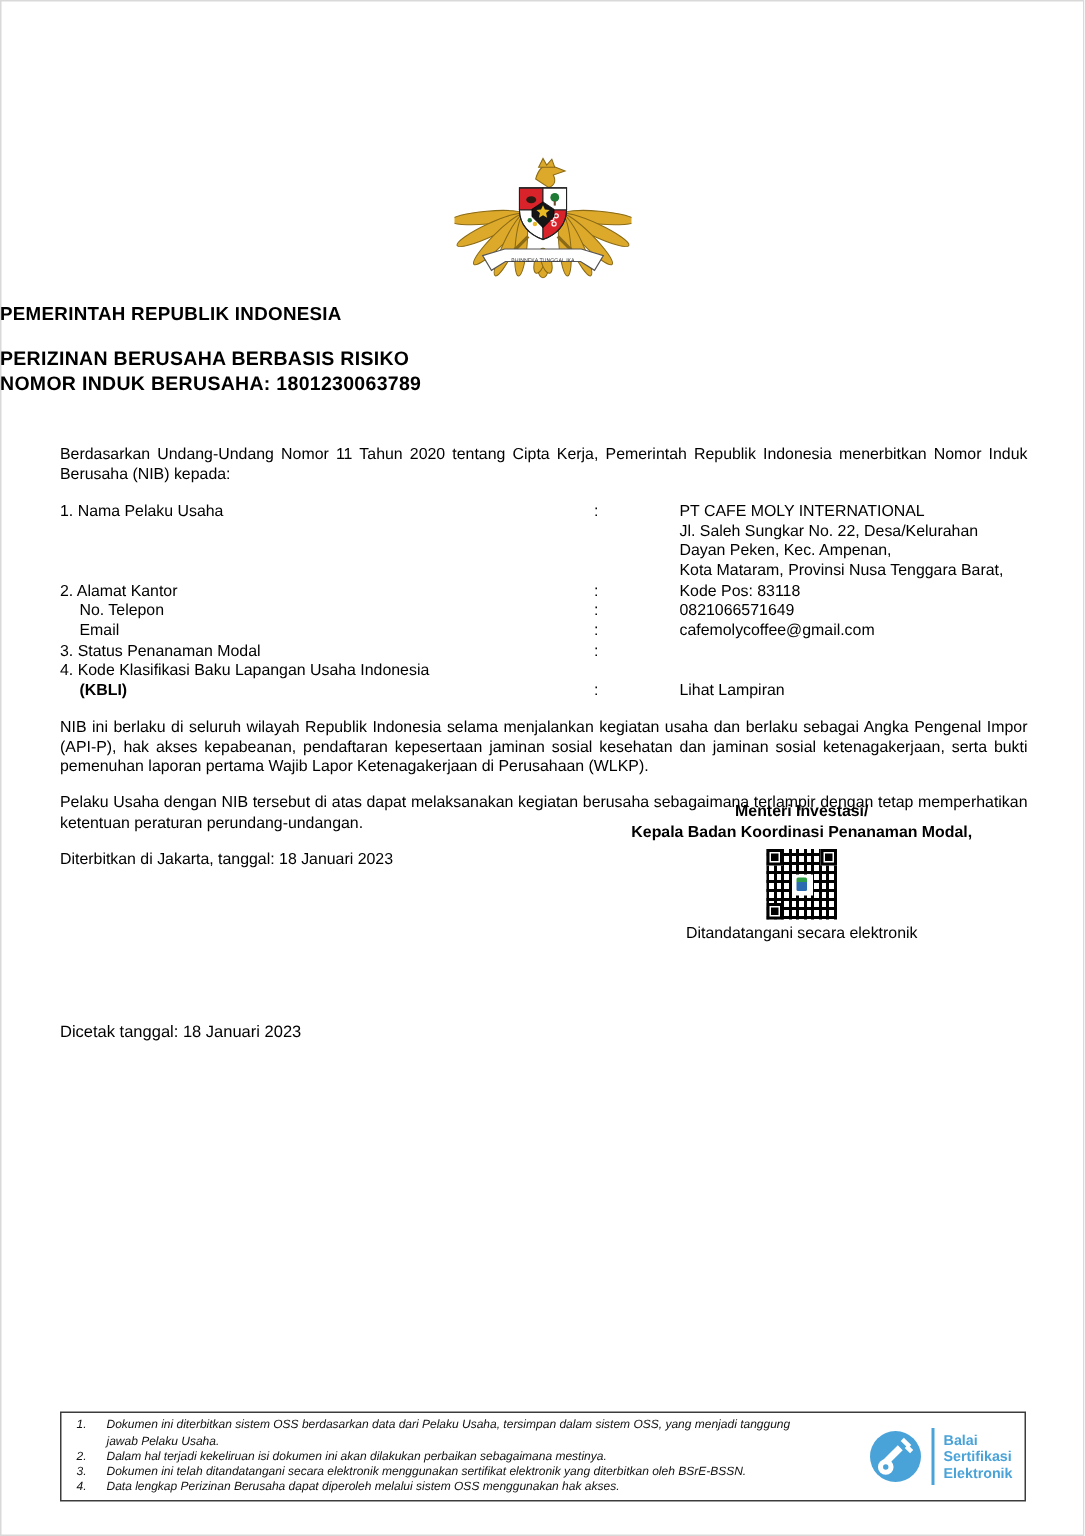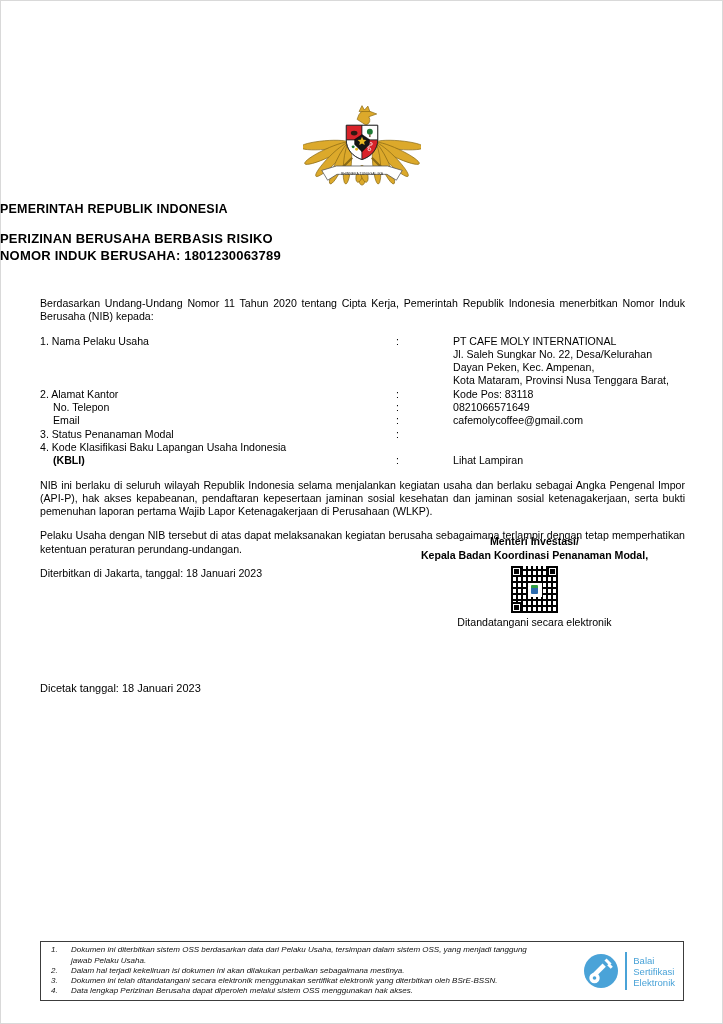--- a/index.html
+++ b/index.html
@@ -48,21 +48,21 @@
   
   .footer{position:absolute;top:941px;left:40px;width:644px;height:60px;
     border:1.5px solid #3c3c3c;box-sizing:border-box;display:flex;align-items:center;
     padding:4px 8px 4px 10px;}
   .notes{width:498px;flex:none;font-style:italic;font-size:8px;line-height:10.3px;color:#111;}
   .note{display:flex;}
   .nnum{width:20px;flex:none;}
   .ntext{flex:1;}
   .bsre{flex:1;display:flex;align-items:center;justify-content:flex-end;gap:6px;}
   .bsre-divider{width:2px;height:38px;background:#4aa3d8;flex:none;}
-  .bsre-text{font-weight:normal;font-size:9.5px;line-height:11px;color:#4aa3d8;}
+  .bsre-text{font-weight:bold;font-size:9.5px;line-height:11px;color:#4aa3d8;}
 </style>
 </head>
 <body>
 
 <div class="page">
 
   <div class="emblem">
     <svg width="118" height="106" viewBox="0 0 120 108">
       <g fill="#DCA92B" stroke="#8a6a15" stroke-width="0.7">
         <g transform="translate(47 58)">

